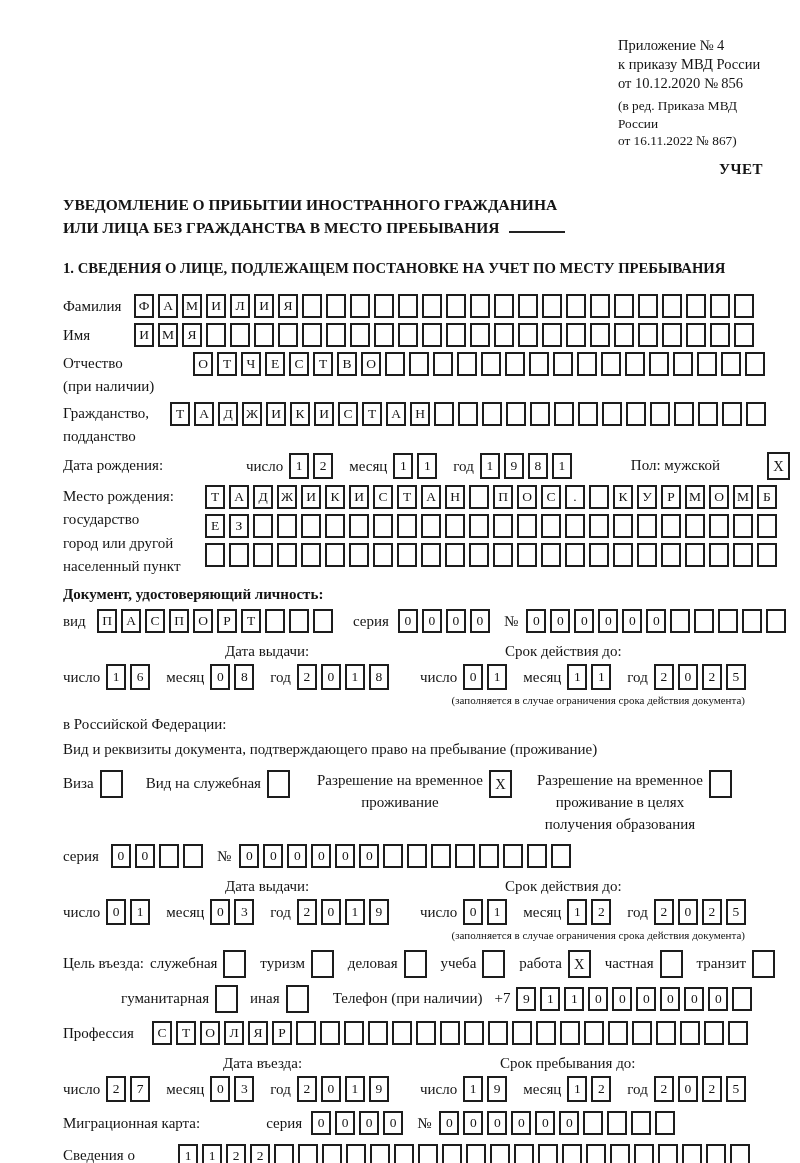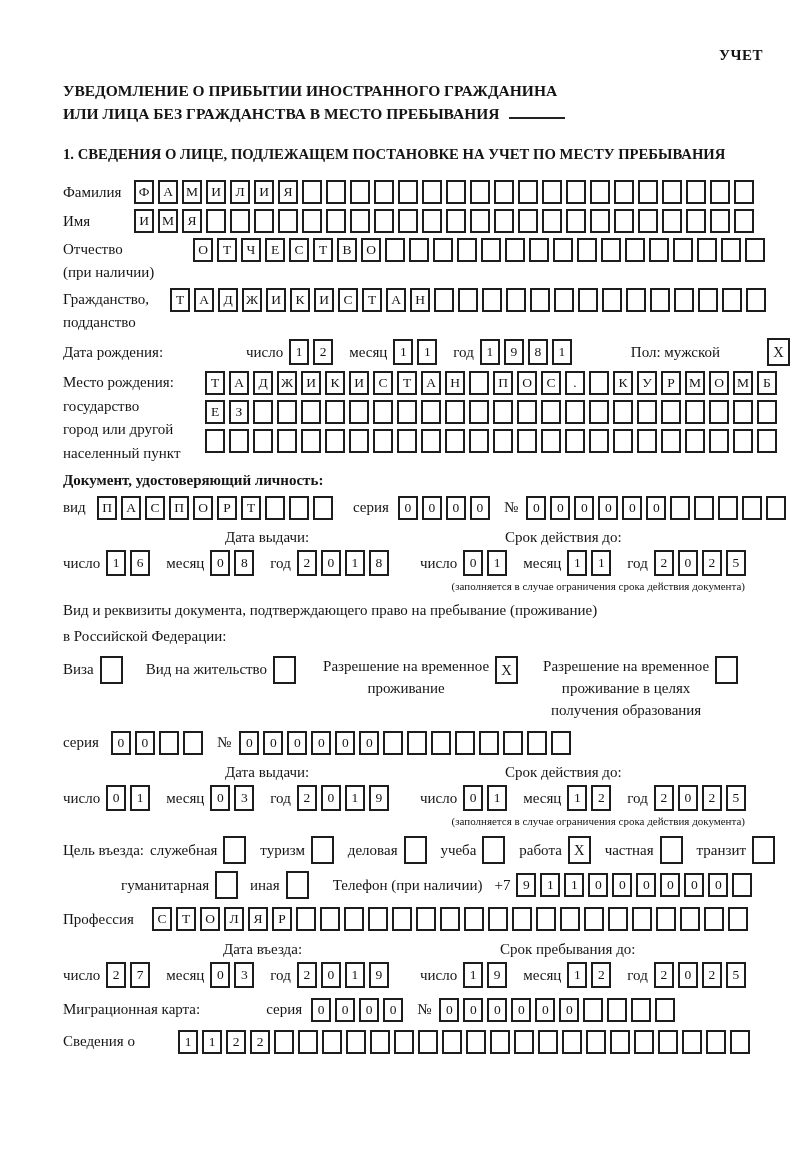--- a/index.html
+++ b/index.html
@@ -82,20 +82,27 @@
   .rep-labels{width:115px;flex:0 0 115px;}
   .rep-labels div{line-height:23.5px;}
   .mt8{margin-top:8px;}
   .mig-ser{margin-left:66px;margin-right:9px;}
 </style>
 </head>
 <body>
 
 <div class="page">
 
+  <div class="appendix">
+    <div>Приложение № 4</div>
+    <div>к приказу МВД России</div>
+    <div>от 10.12.2020 № 856</div>
+    <div class="note gap">(в ред. Приказа МВД России</div>
+    <div class="note">от 16.11.2022 № 867)</div>
+  </div>
   <div class="forma">УЧЕТ</div>
 
   <div class="title">
     <div>УВЕДОМЛЕНИЕ О ПРИБЫТИИ ИНОСТРАННОГО ГРАЖДАНИНА</div>
     <div><span>ИЛИ ЛИЦА БЕЗ ГРАЖДАНСТВА В МЕСТО ПРЕБЫВАНИЯ</span><span class="underline"></span></div>
   </div>
 
   <div class="sec1">1. СВЕДЕНИЯ О ЛИЦЕ, ПОДЛЕЖАЩЕМ ПОСТАНОВКЕ НА УЧЕТ ПО МЕСТУ ПРЕБЫВАНИЯ</div>
 
   <div class="row">
@@ -405,29 +412,29 @@
           <span class="dglabel">год</span>
           <span class="box dbox">2</span>
           <span class="box dbox">0</span>
           <span class="box dbox">2</span>
           <span class="box dbox">5</span>
         </div>
     </div>
   </div>
   <div class="note-r">(заполняется в случае ограничения срока действия документа)</div>
 
+  <div class="para">в Российской Федерации:</div>
   <div class="para">Вид и реквизиты документа, подтверждающего право на пребывание (проживание)</div>
-  <div class="para">в Российской Федерации:</div>
   <div class="opts">
     <span class="opt">
       <span class="lbl">Виза</span>
       <span class="cb"></span>
     </span>
     <span class="opt o2">
-      <span class="lbl">Вид на жительство</span>
+      <span class="lbl">Вид на служебная</span>
       <span class="cb"></span>
     </span>
     <span class="opt o3">
       <span class="optlines">
         <div>Разрешение на временное</div>
         <div>проживание</div>
       </span>
       <span class="cb">X</span>
     </span>
     <span class="opt o4">

